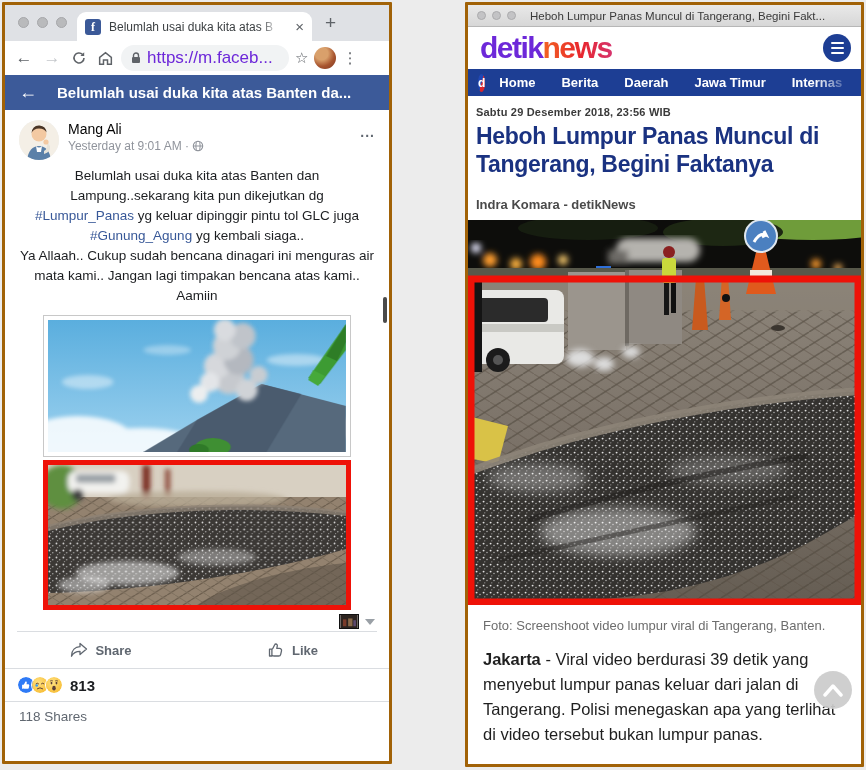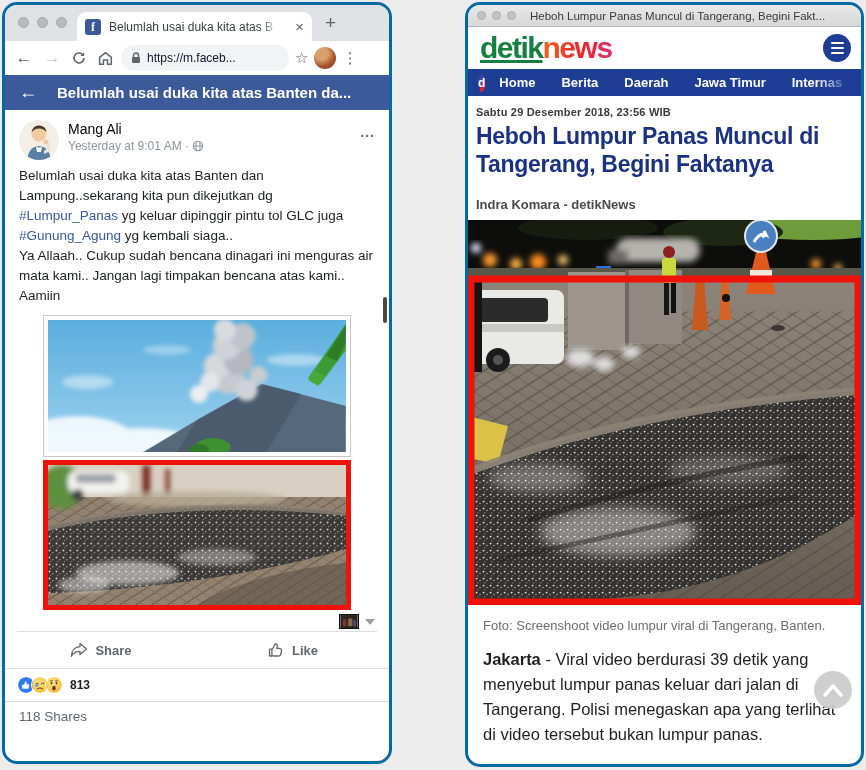--- a/index.html
+++ b/index.html
@@ -6,21 +6,21 @@
     --fb_blue:#3c5a99; --fb_link:#385898; --detik_blue:#1d3e94; --headline_blue:#1a3281;
     --highlight_red:#ee1208; --chrome_gray:#dfe1e5; --pill_gray:#f1f3f4;
   }
   *{box-sizing:border-box; margin:0; padding:0;}
   html,body{width:866px; height:770px;}
   body{
     background:#ececec;
     font-family:"Liberation Sans", sans-serif;
     position:relative; overflow:hidden;
   }
-  .window{position:absolute; background:#fff; border:3px solid #0369a1; border-radius:15px; overflow:hidden;}
+  .window{position:absolute; background:#fff; border:3px solid #a16207; border-radius:1px; overflow:hidden;}
   #win-left{left:2px; top:2px; width:390px; height:762px;}
   #win-right{left:465px; top:2px; width:399px; height:765px;}
 
   
   .tabstrip{height:36px; background:var(--chrome_gray); position:relative;}
   .traffic{position:absolute; top:12px; left:13px; display:flex; gap:8px;}
   .traffic i{width:11px; height:11px; border-radius:50%; background:#b9babc; border:1px solid #a6a7aa; display:block;}
   .tab{position:absolute; left:72px; top:7px; width:235px; height:29px; background:#fff;
        border-radius:9px 9px 0 0; display:flex; align-items:center; padding:0 8px; overflow:hidden;}
   .favicon{width:16px; height:16px; background:#3b5998; border-radius:3px; color:#fff; font-weight:bold;
@@ -29,65 +29,65 @@
   .tab-fade{position:absolute; right:26px; top:0; width:26px; height:29px;
             background:linear-gradient(90deg, rgba(255,255,255,0), #fff 75%);}
   .tab-close{margin-left:auto; color:#5f6368; font-size:15px; line-height:15px; cursor:default;}
   .newtab{position:absolute; left:320px; top:7px; font-size:19px; color:#5f6368;}
   .toolbar{height:34px; background:#fff; display:flex; align-items:center; padding:0 8px; gap:6px;}
   .nav-arrow{font-size:17px; color:#5f6368; width:22px; text-align:center;}
   .nav-arrow.disabled{color:#c4c7cb;}
   .tool-ic{width:20px; height:20px; display:flex; align-items:center; justify-content:center;}
   .omnibox{flex:1; height:26px; background:var(--pill_gray); border-radius:13px; display:flex; align-items:center;
            padding:0 10px; gap:6px; max-width:168px;}
-  .url-text{font-size:12px; color:#0f172a; white-space:nowrap;}
+  .url-text{font-size:17px; color:#6d28d9; white-space:nowrap;}
   .star{font-size:15px; color:#5f6368;}
   .chrome-avatar{width:22px; height:22px; border-radius:50%;
     background:radial-gradient(circle at 35% 30%, #d9a06b 0 30%, #a8552f 60%, #7c3420);}
   .kebab{font-size:15px; color:#5f6368; letter-spacing:0;}
   .fb-bar{height:35px; background:var(--fb_blue); display:flex; align-items:center; padding:0 14px; gap:20px;}
   .fb-back{color:#fff; font-size:18px; font-weight:bold;}
   .fb-bar-title{color:#fff; font-size:15px; font-weight:bold; white-space:nowrap; overflow:hidden;}
 
   .post{background:#fff;}
   .post-head{display:flex; align-items:flex-start; padding:10px 14px 0; position:relative;}
   .avatar40{width:40px; height:40px; border-radius:50%; overflow:hidden; background:#eef2f5; flex:0 0 40px;}
   .ph-meta{margin-left:9px;}
   .p-author{font-size:14px; font-weight:normal; color:#050505; line-height:18px;}
   .p-time{font-size:12px; color:#90949c; display:flex; align-items:center; gap:3px; margin-top:1px;}
   .p-dots{position:absolute; right:14px; top:14px; color:#606770; font-size:14px; font-weight:bold; letter-spacing:1px;}
-  .post-body{padding:6px 14px 0; font-size:13.5px; line-height:20px; color:#1c1e21;}
+  .post-body{padding:6px 14px 0; font-size:13.5px; line-height:20px; color:#1c1e21;text-align:center;}
   .hashtag{color:var(--fb_link);}
   .photo1{margin:9px 38px 0; border:1px solid #c8c8c8; background:#fff; padding:4px;}
   .photo2{margin:3px 38px 0; border:5px solid var(--highlight_red); background:#fff;}
   .photo1 svg,.photo2 svg{display:block; width:100%;}
   .thumb-row{display:flex; justify-content:flex-end; align-items:center; gap:6px; padding:4px 14px 2px;}
   .mini-thumb{width:20px; height:15px; border:1px solid #111; display:block;}
   .caret-down{width:0; height:0; border-left:5px solid transparent; border-right:5px solid transparent;
               border-top:6px solid #9aa0a6;}
   .hr{border-top:1px solid #dadde1; margin:0 12px;}
   .hr-full{border-top:1px solid #dadde1;}
   .action-row{display:flex; height:36px; align-items:center;}
   .action-btn{flex:1; display:flex; align-items:center; justify-content:center; gap:7px;
               color:#606770; font-size:13px; font-weight:bold;}
   .rx-row{display:flex; align-items:center; height:32px; padding:0 12px; gap:7px;}
   .rx-cluster{display:flex;}
   .rx{width:18px; height:18px; border-radius:50%; border:1.5px solid #fff; margin-right:-4px; display:block;}
-  .rx-count{font-size:12px; color:#1c1e21; font-weight:bold; margin-left:4px;}
+  .rx-count{font-size:15px; color:#1c1e21; font-weight:bold; margin-left:4px;}
   .shares-row{height:28px; display:flex; align-items:center; padding:0 14px; font-size:13.5px; color:#606770;}
   .scroll-dot{position:absolute; right:2px; top:292px; width:4px; height:26px; border-radius:2px; background:#4a4a4a;}
 
   
   .mac-bar{height:22px; background:linear-gradient(#e9e9e9,#d7d7d7); border-bottom:1px solid #b7b7b7;
            display:flex; align-items:center; padding:0 9px; gap:6px;}
   .mac-dot{width:9px; height:9px; border-radius:50%; background:#c3c3c5; border:1px solid #ababad;}
   .mac-title{font-size:11.5px; color:#3a3a3a; margin-left:8px; white-space:nowrap; overflow:hidden;}
   .site-head{height:42px; background:#fff; display:flex; align-items:center; padding:0 12px; position:relative;}
   .logo{font-size:30px; font-weight:bold; letter-spacing:-1.5px; line-height:30px;}
-  .logo .d1{color:#15803d;text-decoration:underline;}
+  .logo .d1{color:#6d28d9;}
   .logo .d2{background:linear-gradient(90deg,#f26322,#e8262d 55%,#d6336c);
             -webkit-background-clip:text; background-clip:text; color:transparent;}
   .burger{position:absolute; right:10px; top:7px; width:28px; height:28px; border-radius:50%;
           background:var(--detik_blue); display:flex; flex-direction:column; align-items:center; justify-content:center; gap:3px;}
   .burger i{display:block; width:13px; height:2.2px; background:#fff; border-radius:1px;}
   .navbar{height:27px; background:var(--detik_blue); display:flex; align-items:center; gap:0; padding:0 10px; position:relative; overflow:hidden;}
   .d-badge{width:18px; height:18px; border-radius:50%; background:linear-gradient(105deg,#1f47b5 48%, #d8252f 52%);
            color:#fff; font-weight:bold; font-size:12px; line-height:18px; text-align:center; margin-right:14px;}
   .nav-item{color:#fff; font-size:13px; font-weight:bold; margin-right:26px; white-space:nowrap;}
   .nav-fade{position:absolute; right:0; top:0; width:46px; height:27px;

